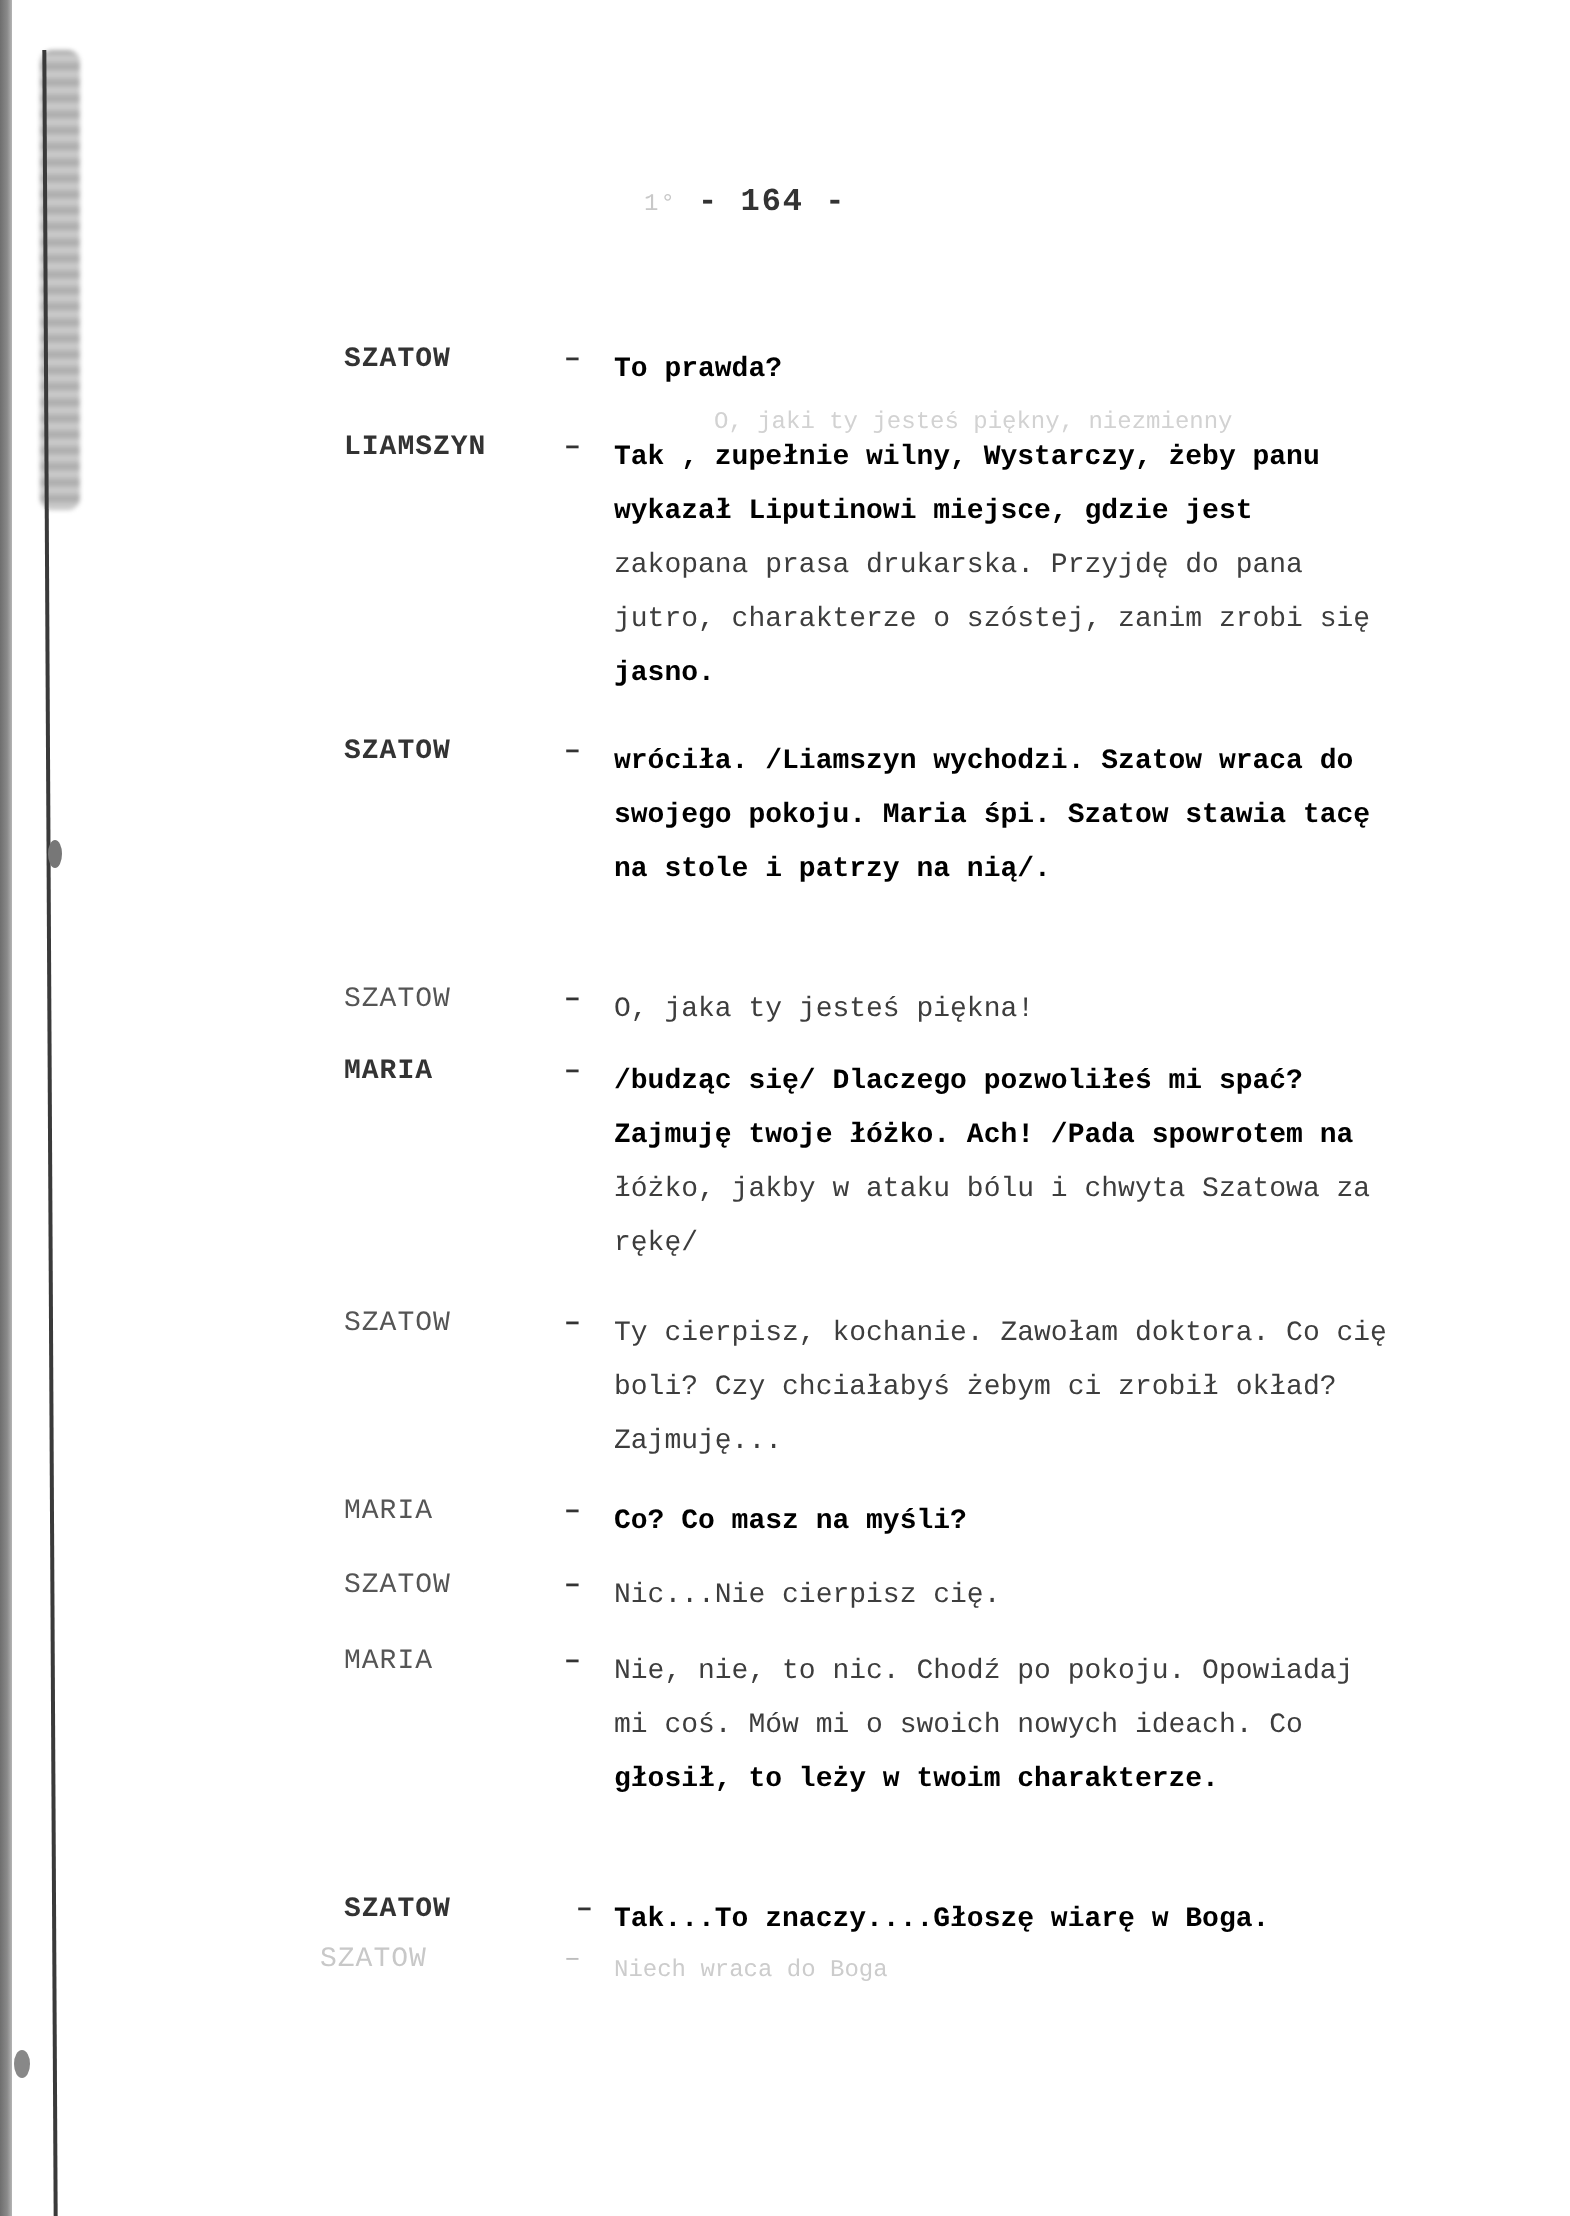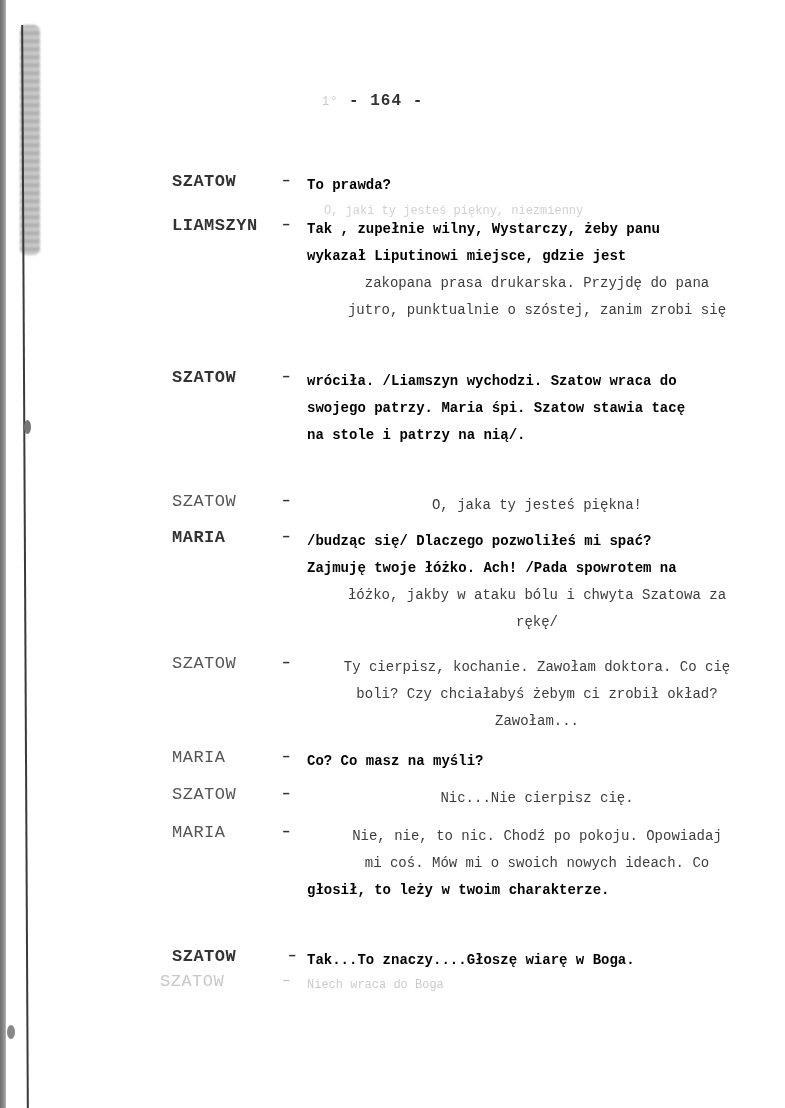--- a/index.html
+++ b/index.html
@@ -75,21 +75,21 @@
       font-size: 12px;
     }
     .entry {
       position: absolute;
       left: 0;
       width: 785px;
     }
     .speaker {
       position: absolute;
       left: 172px;
-      font-size: 17px;
+      font-size: 14px;
       font-weight: bold;
       letter-spacing: 0.5px;
       color: #333;
     }
     .speaker.light {
       font-weight: normal;
       color: #555;
     }
     .dash {
       position: absolute;
@@ -107,21 +107,20 @@
       font-size: 14px;
       font-weight: bold;
       height: 27px;
       line-height: 27px;
       white-space: nowrap;
       color: #000000;
     }
     .line.light {
       font-weight: normal;
       color: #3d3d3d;
-      text-align: center;
     }
     .bleed {
       position: absolute;
       font-size: 12px;
       color: #d2d2d2;
       white-space: nowrap;
       font-family: "Liberation Mono", monospace;
     }
     .faint-entry .speaker {
       color: #c8c8c8;
@@ -145,47 +144,48 @@
 <div class="binding-smudge"></div>
 <div class="binding-line"></div>
 <div class="binding-dot"></div>
 <div class="binding-dot2"></div>
 
 <div class="page-number">
   <span class="ghost">1°</span>
   <span>- 164 -</span>
 </div>
 
-<div class="bleed" style="top:204px; left:324px;">O, jaki ty jesteś piękny, niezmienny</div>
+<div class="bleed" style="top:204px; left:357px;">O, jaki ty jesteś piękny, niezmienny</div>
 
 <div class="entry" style="top:172px;">
   <div class="speaker">SZATOW</div>
   <div class="dash">–</div>
   <div class="lines">
     <div class="line">To prawda?</div>
   </div>
 </div>
 
 <div class="entry" style="top:216px;">
   <div class="speaker">LIAMSZYN</div>
   <div class="dash">–</div>
   <div class="lines">
     <div class="line">Tak , zupełnie wilny, Wystarczy, żeby panu</div>
     <div class="line">wykazał Liputinowi miejsce, gdzie jest</div>
     <div class="line light">zakopana prasa drukarska. Przyjdę do pana</div>
-    <div class="line light">jutro, punktualnie o szóstej, zanim zrobi się</div>
+    <div class="line light">jutro, charakterze o szóstej, zanim zrobi się</div>
+    <div class="line">jasno.</div>
   </div>
 </div>
 
 <div class="entry" style="top:368px;">
   <div class="speaker">SZATOW</div>
   <div class="dash">–</div>
   <div class="lines">
     <div class="line">wróciła. /Liamszyn wychodzi. Szatow wraca do</div>
-    <div class="line">swojego patrzy. Maria śpi. Szatow stawia tacę</div>
+    <div class="line">swojego pokoju. Maria śpi. Szatow stawia tacę</div>
     <div class="line">na stole i patrzy na nią/.</div>
   </div>
 </div>
 
 <div class="entry" style="top:492px;">
   <div class="speaker light">SZATOW</div>
   <div class="dash">–</div>
   <div class="lines">
     <div class="line light">O, jaka ty jesteś piękna!</div>
   </div>
@@ -201,21 +201,21 @@
     <div class="line light">rękę/</div>
   </div>
 </div>
 
 <div class="entry" style="top:654px;">
   <div class="speaker light">SZATOW</div>
   <div class="dash">–</div>
   <div class="lines">
     <div class="line light">Ty cierpisz, kochanie. Zawołam doktora. Co cię</div>
     <div class="line light">boli? Czy chciałabyś żebym ci zrobił okład?</div>
-    <div class="line light">Zawołam...</div>
+    <div class="line light">Zajmuję...</div>
   </div>
 </div>
 
 <div class="entry" style="top:748px;">
   <div class="speaker light">MARIA</div>
   <div class="dash">–</div>
   <div class="lines">
     <div class="line">Co? Co masz na myśli?</div>
   </div>
 </div>

